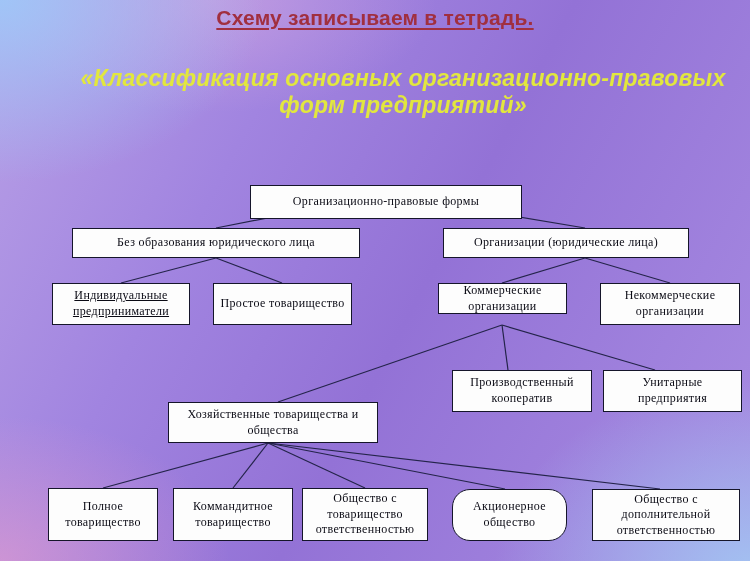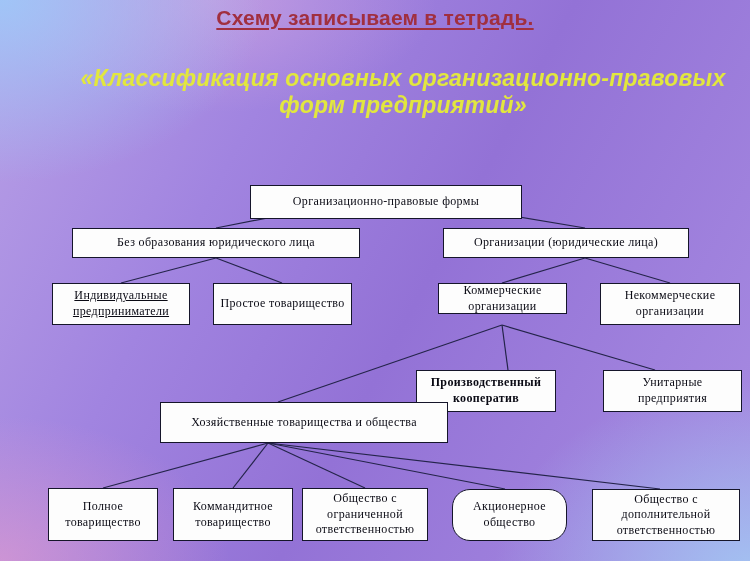--- a/index.html
+++ b/index.html
@@ -51,23 +51,23 @@
     padding:1px 3px;
   }
   
   .n-root         {left:250px;top:161px;width:272px;height:34px;margin-top:24px;}
   .n-noentity     {left:72px; top:228px;width:288px;height:30px;}
   .n-orgs         {left:443px;top:228px;width:246px;height:30px;}
   .n-individual   {left:52px; top:283px;width:138px;height:42px;text-decoration:underline;}
   .n-simple       {left:213px;top:283px;width:139px;height:42px;font-family:Liberation Serif, serif;}
   .n-commercial   {left:438px;top:283px;width:129px;height:31px;}
   .n-noncommercial{left:600px;top:283px;width:140px;height:42px;}
-  .n-cooperative  {left:416px;top:370px;width:140px;height:42px;font-weight:bold;}
+  .n-cooperative  {left:452px;top:370px;width:140px;height:42px;}
   .n-unitary      {left:603px;top:370px;width:139px;height:42px;}
-  .n-partnerships {left:160px;top:402px;width:288px;height:41px;}
+  .n-partnerships {left:168px;top:402px;width:210px;height:41px;}
   .n-full         {left:48px; top:488px;width:110px;height:53px;}
   .n-limited      {left:173px;top:488px;width:120px;height:53px;}
   .n-llc          {left:302px;top:488px;width:126px;height:53px;}
   .n-jsc          {left:452px;top:489px;width:115px;height:52px;border-radius:18px;}
   .n-alc          {left:592px;top:489px;width:148px;height:52px;}
 </style>
 </head>
 <body>
 
 <div class="slide">
@@ -97,17 +97,17 @@
   <div class="node n-orgs">Организации (юридические лица)</div>
   <div class="node n-individual">Индивидуальные предприниматели</div>
   <div class="node n-simple">Простое товарищество</div>
   <div class="node n-commercial">Коммерческие организации</div>
   <div class="node n-noncommercial">Некоммерческие организации</div>
   <div class="node n-cooperative">Производственный кооператив</div>
   <div class="node n-unitary">Унитарные предприятия</div>
   <div class="node n-partnerships">Хозяйственные товарищества и общества</div>
   <div class="node n-full">Полное товарищество</div>
   <div class="node n-limited">Коммандитное товарищество</div>
-  <div class="node n-llc">Общество с ограниченной ответственностью</div>
+  <div class="node n-llc">Общество с товарищество ответственностью</div>
   <div class="node n-jsc">Акционерное общество</div>
   <div class="node n-alc">Общество с дополнительной ответственностью</div>
 
 </div>
 
 </body></html>

